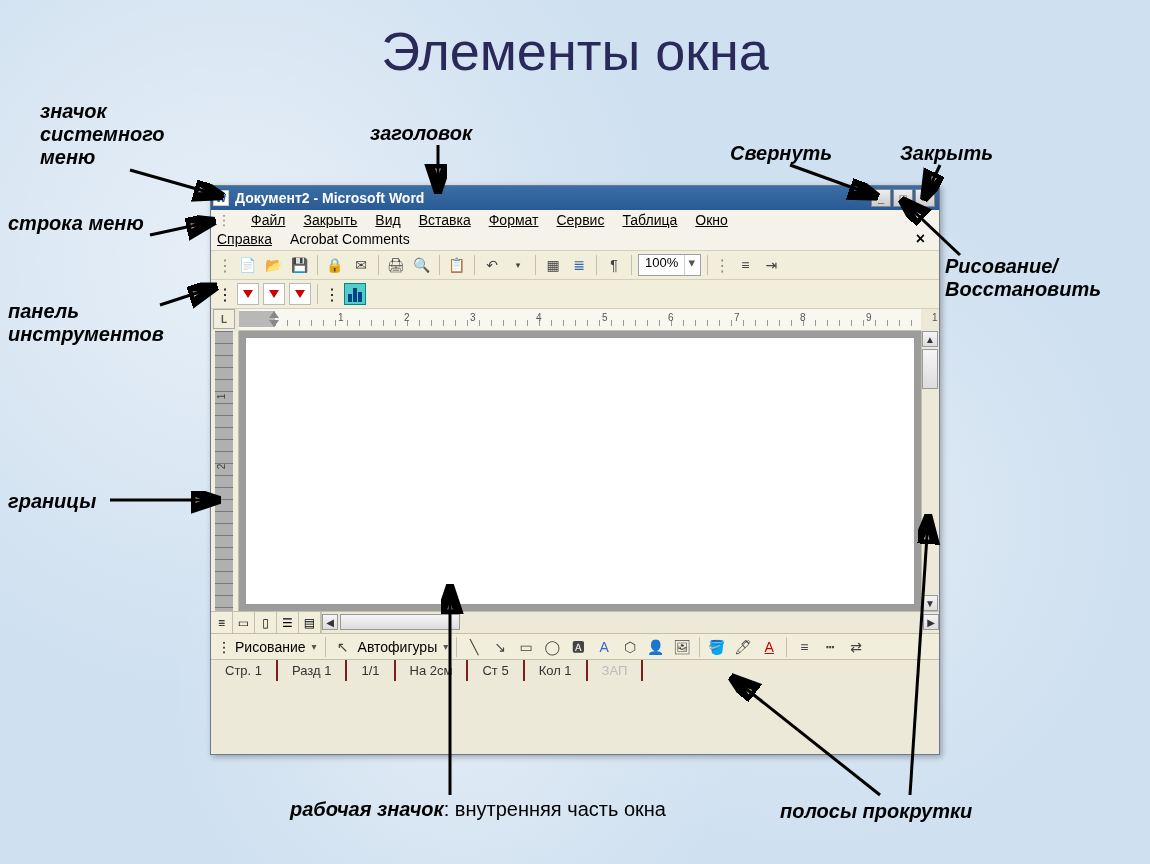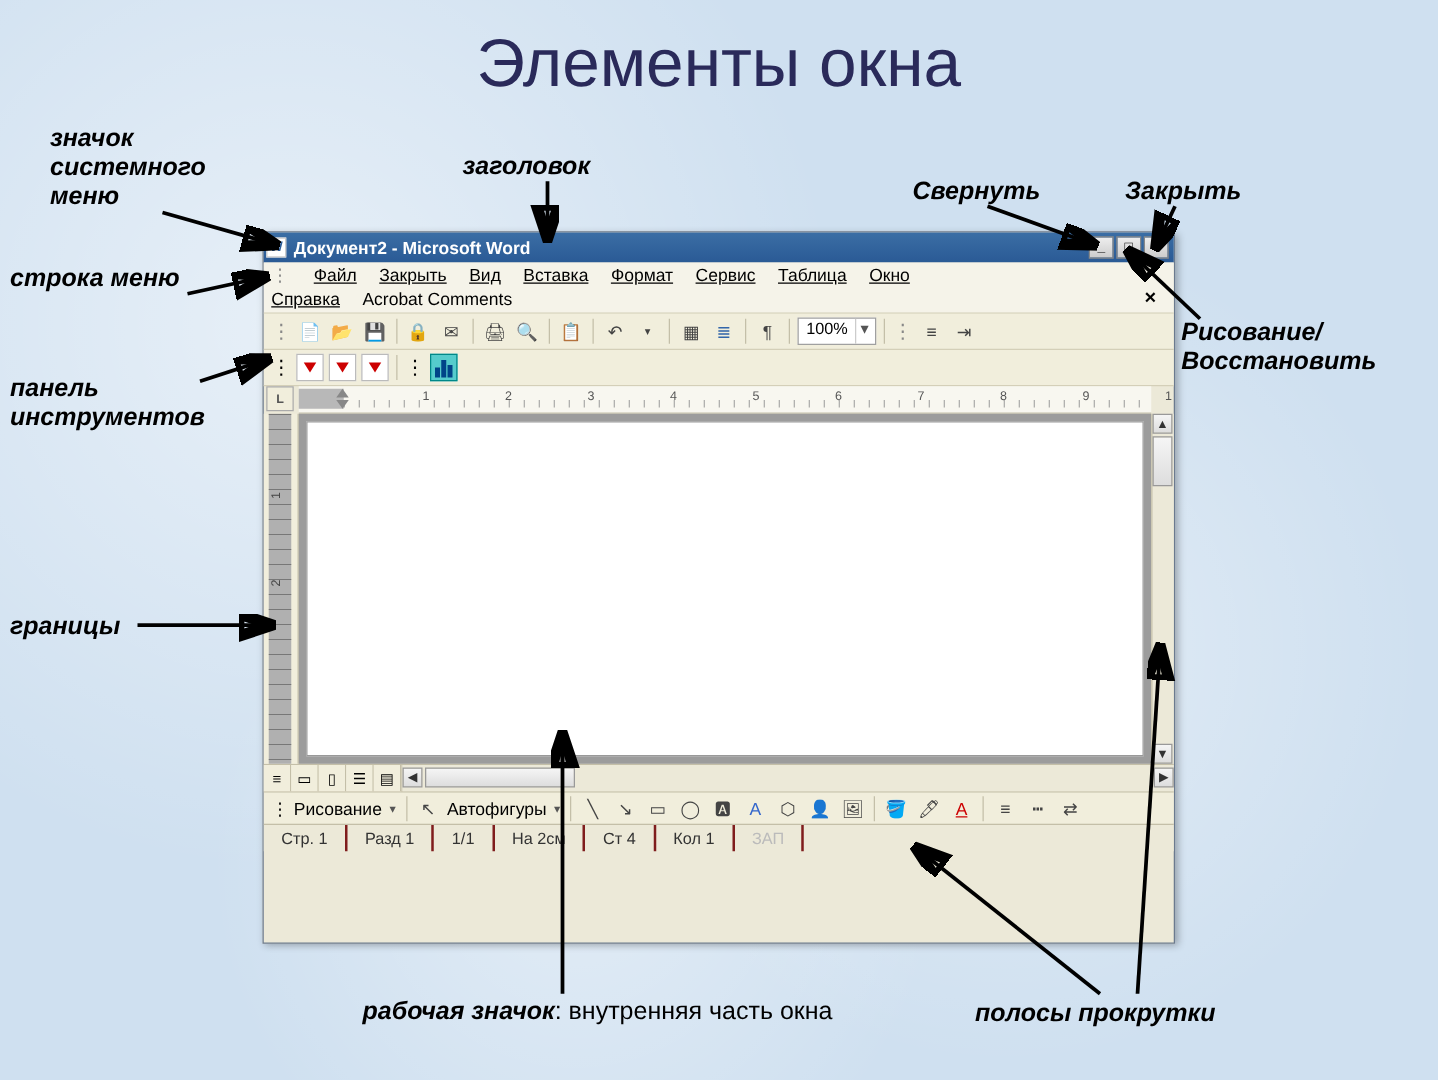--- a/index.html
+++ b/index.html
@@ -334,21 +334,21 @@
     <div class="dtbtn">≡</div>
     <div class="dtbtn">┅</div>
     <div class="dtbtn">⇄</div>
   </div>
 
   <div class="statusbar">
     <div class="cell">Стр. 1</div>
     <div class="cell">Разд 1</div>
     <div class="cell">1/1</div>
     <div class="cell">На 2см</div>
-    <div class="cell">Ст 4</div>
+    <div class="cell">Ст 5</div>
     <div class="cell">Кол 1</div>
     <div class="cell dim">ЗАП</div>
   </div>
 </div>
 
 <svg class="arrows">
   <defs>
     <marker id="ah" markerWidth="10" markerHeight="10" refX="8" refY="3" orient="auto">
       <path d="M0,0 L9,3 L0,6 Z" fill="#000"></path>
     </marker>

